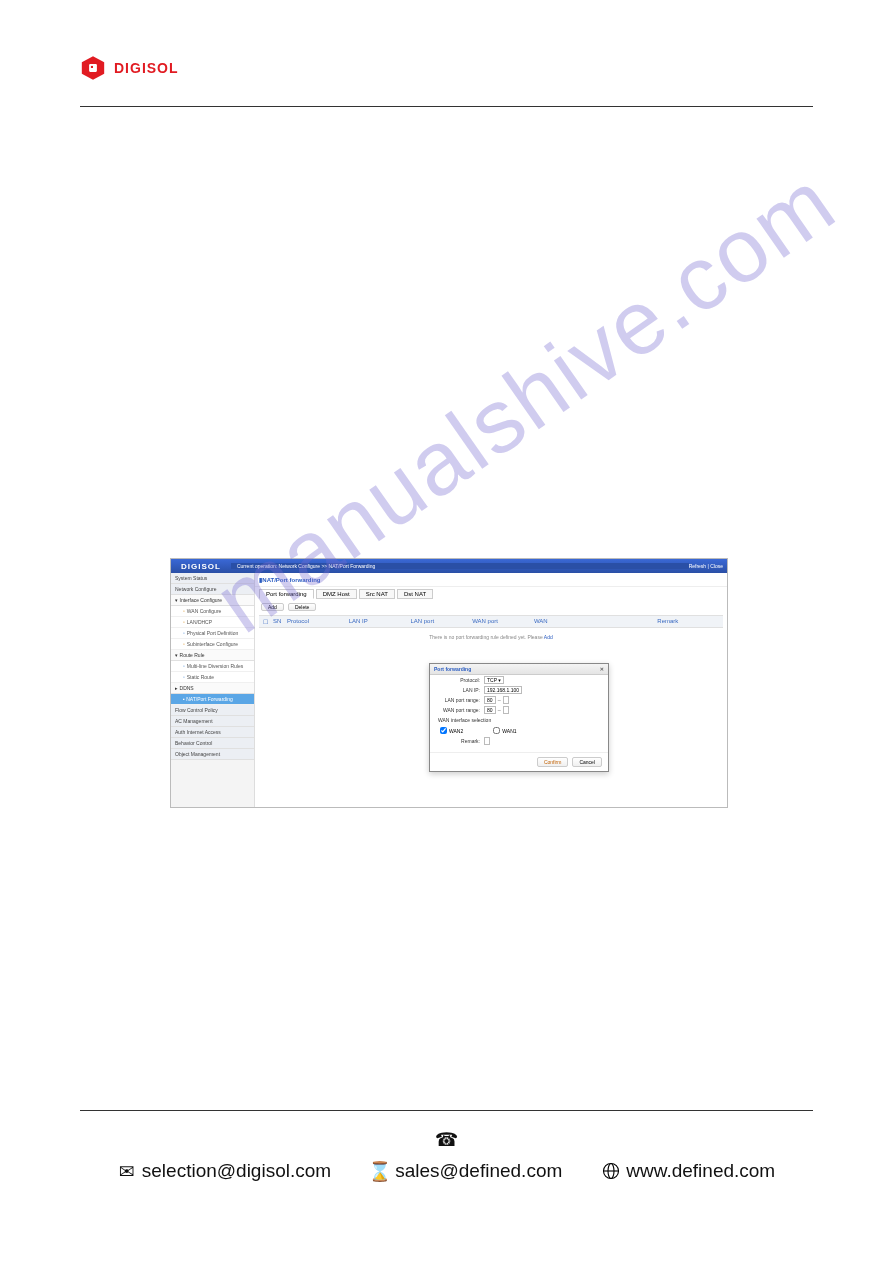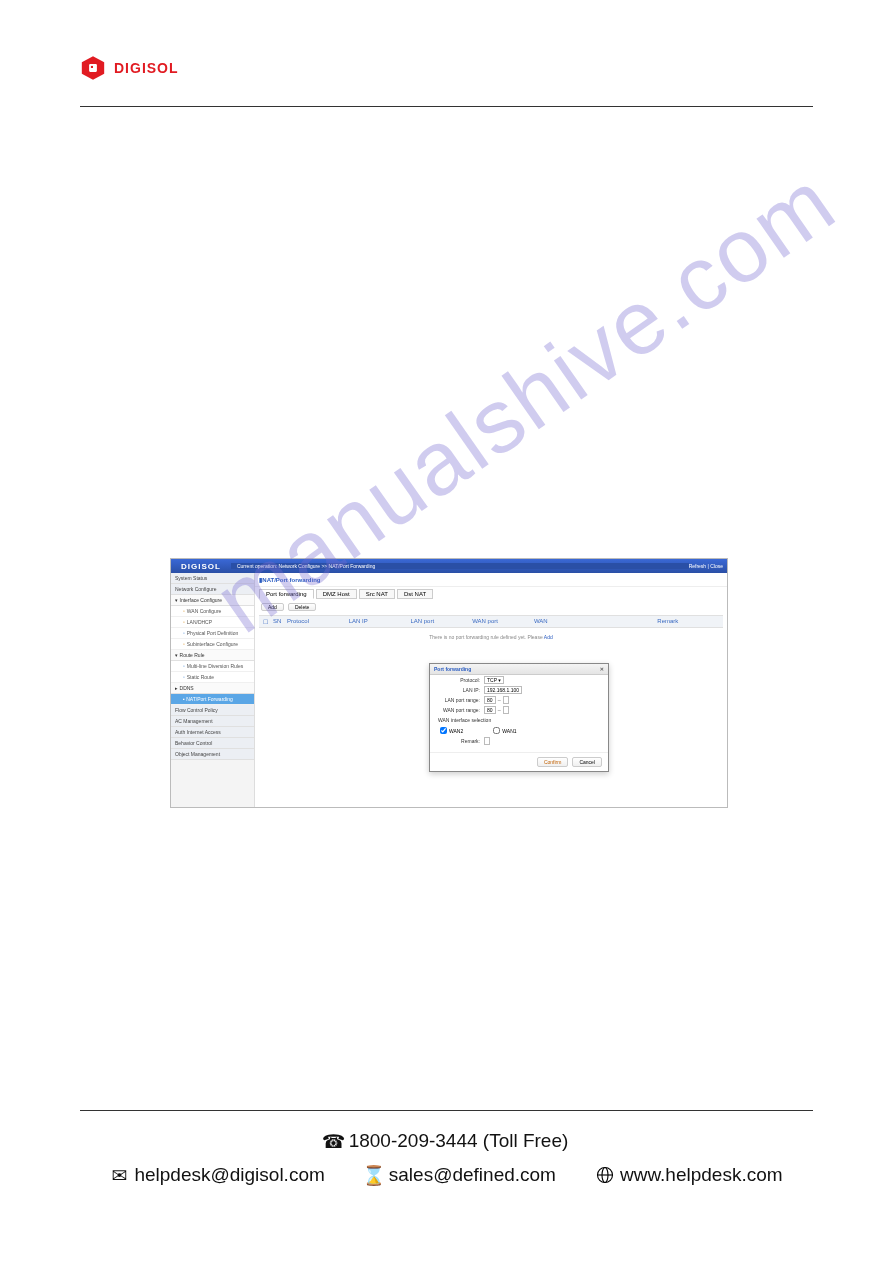--- a/index.html
+++ b/index.html
@@ -186,35 +186,34 @@
         </div>
       </div>
     </div>
   </div>
 </div>
 
 <hr class="footer-rule">
 <div class="footer">
   <div class="footer-item" style="justify-content:center;">
     <span class="footer-icon">☎</span>
-    <span>1800-209-3444 (Toll Free)</span>
   </div>
   <div class="footer-row">
     <div class="footer-item">
       <span class="footer-icon">✉</span>
-      <span>helpdesk@digisol.com</span>
+      <span>selection@digisol.com</span>
     </div>
     <div class="footer-item">
       <span class="footer-icon">⌛</span>
       <span>sales@defined.com</span>
     </div>
     <div class="footer-item">
       <span class="footer-icon">
         <svg viewBox="0 0 24 24" width="18" height="18">
             <circle cx="12" cy="12" r="10" fill="none" stroke="#000" stroke-width="1.5"></circle>
             <ellipse cx="12" cy="12" rx="4" ry="10" fill="none" stroke="#000" stroke-width="1.5"></ellipse>
             <line x1="2" y1="12" x2="22" y2="12" stroke="#000" stroke-width="1.5"></line>
           </svg>
       </span>
-      <span>www.helpdesk.com</span>
+      <span>www.defined.com</span>
     </div>
   </div>
 </div>
 
 </body></html>

